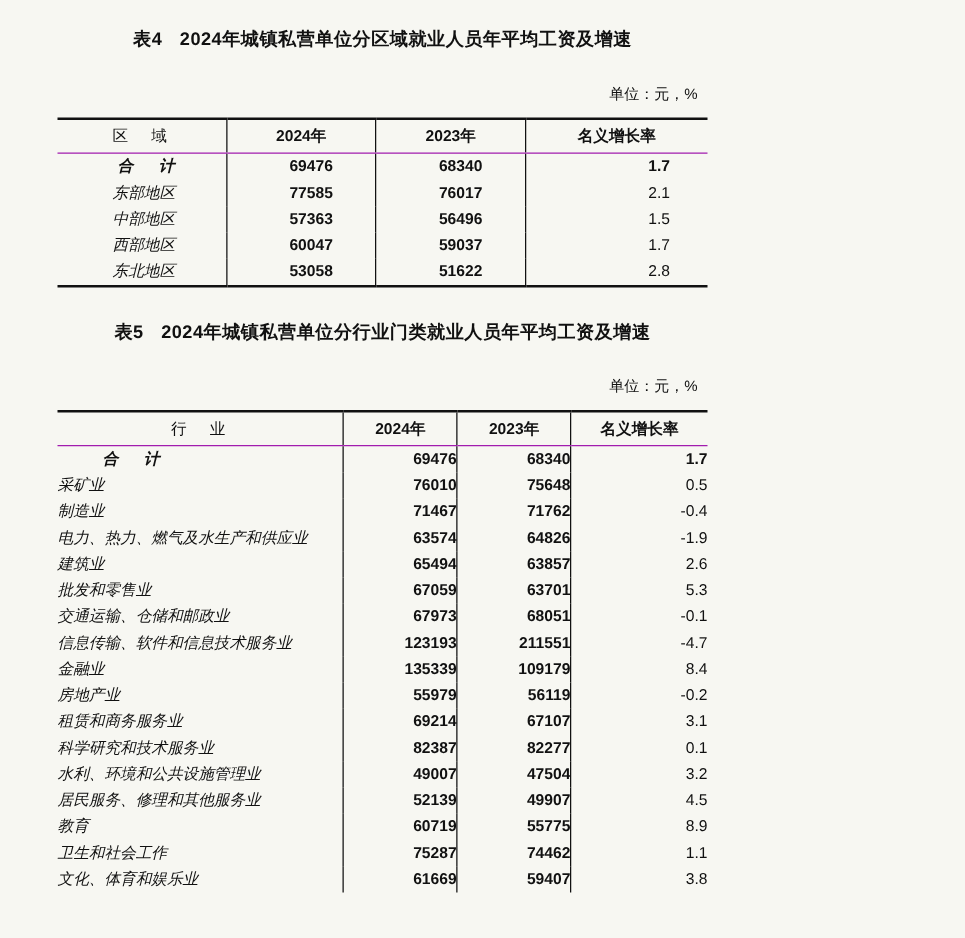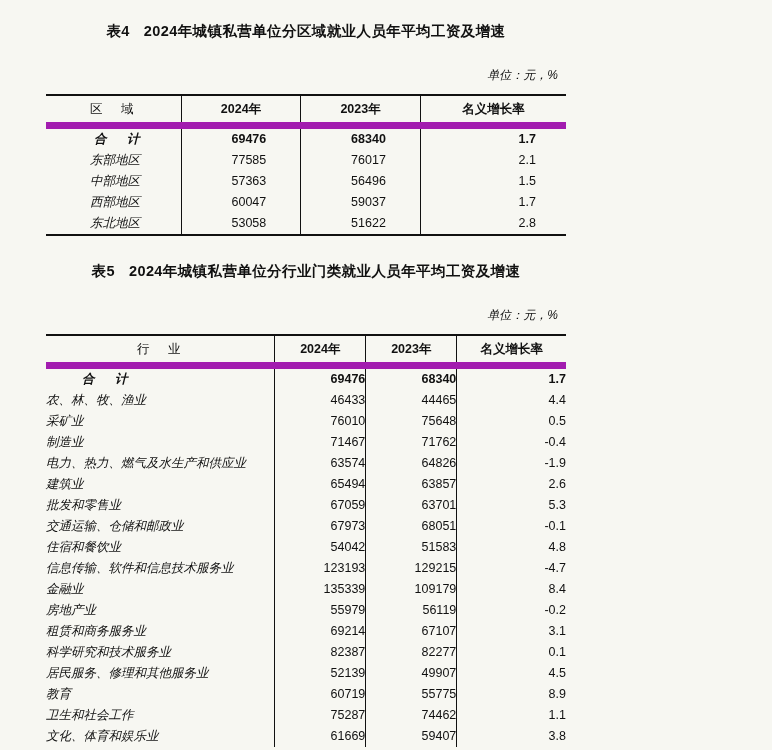--- a/index.html
+++ b/index.html
@@ -27,21 +27,20 @@
     font-weight: bold;
     letter-spacing: 0.4px;
   }
   .title-num {
     margin-right: 14px;
   }
   .unit-line {
     text-align: right;
     font-size: 12px;
     padding-right: 8px;
-    font-style: italic;
   }
   table.data {
     border-collapse: collapse;
     width: 100%;
     font-size: 12.5px;
     table-layout: fixed;
   }
   table.data th,
   table.data td {
     padding: 0;
@@ -58,21 +57,21 @@
     letter-spacing: 0;
     font-weight: bold;
   }
   .t-top {
     border-top: 2px solid #111;
   }
   .t-bot {
     border-bottom: 2px solid #111;
   }
   .thin-bot {
-    border-bottom: 7px solid #a21caf;
+    border-bottom: 1px solid #a21caf;
   }
   .vline {
     border-left: 1px solid #111;
   }
   td.lbl {
     padding-left: 34px;
     height: 21px;
     line-height: 21px;
     white-space: nowrap;
     font-style: italic;
@@ -80,20 +79,21 @@
   td.lbl.total {
     font-weight: bold;
     letter-spacing: 4px;
     padding-left: 36px;
   }
   td.num {
     text-align: right;
     padding-right: 30px;
     height: 21px;
     line-height: 21px;
+    font-weight: bold;
   }
   td.num.total {
     font-weight: bold;
   }
   td.rate {
     text-align: right;
     padding-right: 26px;
     height: 21px;
     line-height: 21px;
   }
@@ -201,26 +201,20 @@
         <td class="t-top thin-bot vline plain">名义增长率</td>
       </tr>
 
       <tr>
         <td class="lbl total">合　计</td>
         <td class="num total vline">69476</td>
         <td class="num total vline">68340</td>
         <td class="rate total vline">1.7</td>
       </tr>
       <tr>
-        <td class="lbl">农、林、牧、渔业</td>
-        <td class="num vline">46433</td>
-        <td class="num vline">44465</td>
-        <td class="rate vline">4.4</td>
-      </tr>
-      <tr>
         <td class="lbl">采矿业</td>
         <td class="num vline">76010</td>
         <td class="num vline">75648</td>
         <td class="rate vline">0.5</td>
       </tr>
       <tr>
         <td class="lbl">制造业</td>
         <td class="num vline">71467</td>
         <td class="num vline">71762</td>
         <td class="rate vline">-0.4</td>
@@ -243,29 +237,23 @@
         <td class="num vline">63701</td>
         <td class="rate vline">5.3</td>
       </tr>
       <tr>
         <td class="lbl">交通运输、仓储和邮政业</td>
         <td class="num vline">67973</td>
         <td class="num vline">68051</td>
         <td class="rate vline">-0.1</td>
       </tr>
       <tr>
-        <td class="lbl">住宿和餐饮业</td>
-        <td class="num vline">54042</td>
-        <td class="num vline">51583</td>
-        <td class="rate vline">4.8</td>
-      </tr>
-      <tr>
         <td class="lbl">信息传输、软件和信息技术服务业</td>
         <td class="num vline">123193</td>
-        <td class="num vline">129215</td>
+        <td class="num vline">211551</td>
         <td class="rate vline">-4.7</td>
       </tr>
       <tr>
         <td class="lbl">金融业</td>
         <td class="num vline">135339</td>
         <td class="num vline">109179</td>
         <td class="rate vline">8.4</td>
       </tr>
       <tr>
         <td class="lbl">房地产业</td>
@@ -279,20 +267,26 @@
         <td class="num vline">67107</td>
         <td class="rate vline">3.1</td>
       </tr>
       <tr>
         <td class="lbl">科学研究和技术服务业</td>
         <td class="num vline">82387</td>
         <td class="num vline">82277</td>
         <td class="rate vline">0.1</td>
       </tr>
       <tr>
+        <td class="lbl">水利、环境和公共设施管理业</td>
+        <td class="num vline">49007</td>
+        <td class="num vline">47504</td>
+        <td class="rate vline">3.2</td>
+      </tr>
+      <tr>
         <td class="lbl">居民服务、修理和其他服务业</td>
         <td class="num vline">52139</td>
         <td class="num vline">49907</td>
         <td class="rate vline">4.5</td>
       </tr>
       <tr>
         <td class="lbl">教育</td>
         <td class="num vline">60719</td>
         <td class="num vline">55775</td>
         <td class="rate vline">8.9</td>

